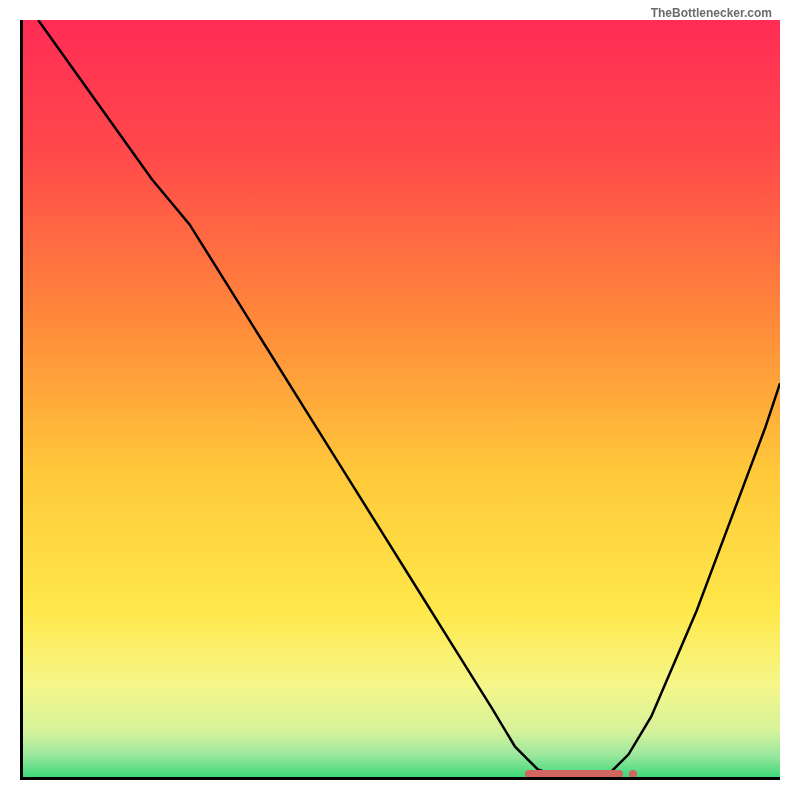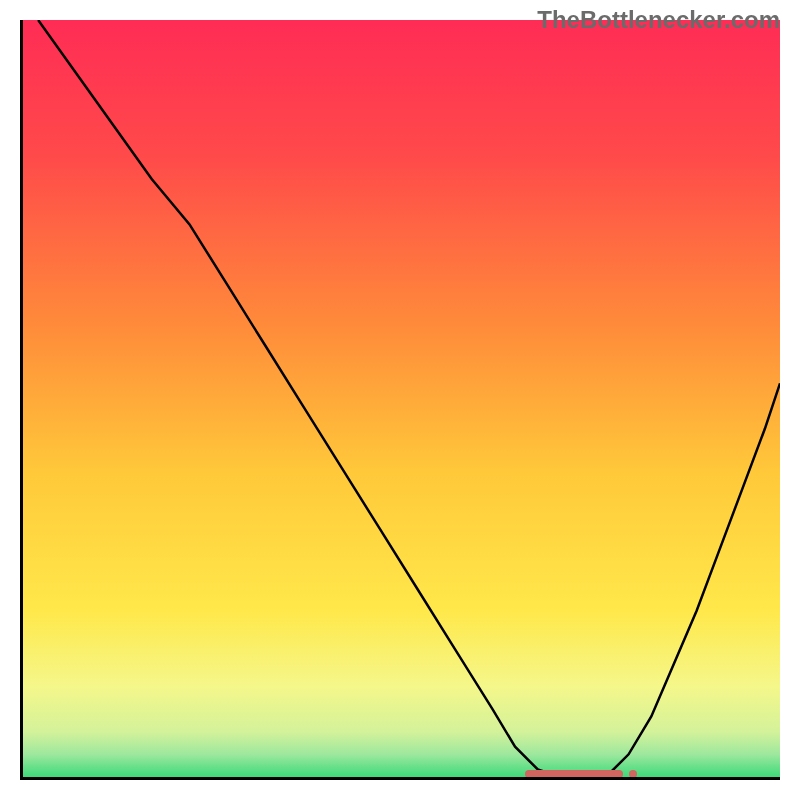--- a/index.html
+++ b/index.html
@@ -6,22 +6,22 @@
   body {
     width: 800px;
     height: 800px;
     background: #ffffff;
     position: relative;
     font-family: Arial, sans-serif;
   }
   .watermark {
     position: absolute;
     top: 6px;
-    right: 20px;
-    font-size: 24px;
+    right: 28px;
+    font-size: 12px;
     font-weight: bold;
     color: #6b6b6b;
     z-index: 10;
   }
   .chart-container {
     position: absolute;
     left: 20px;
     top: 20px;
     width: 760px;
     height: 760px;

